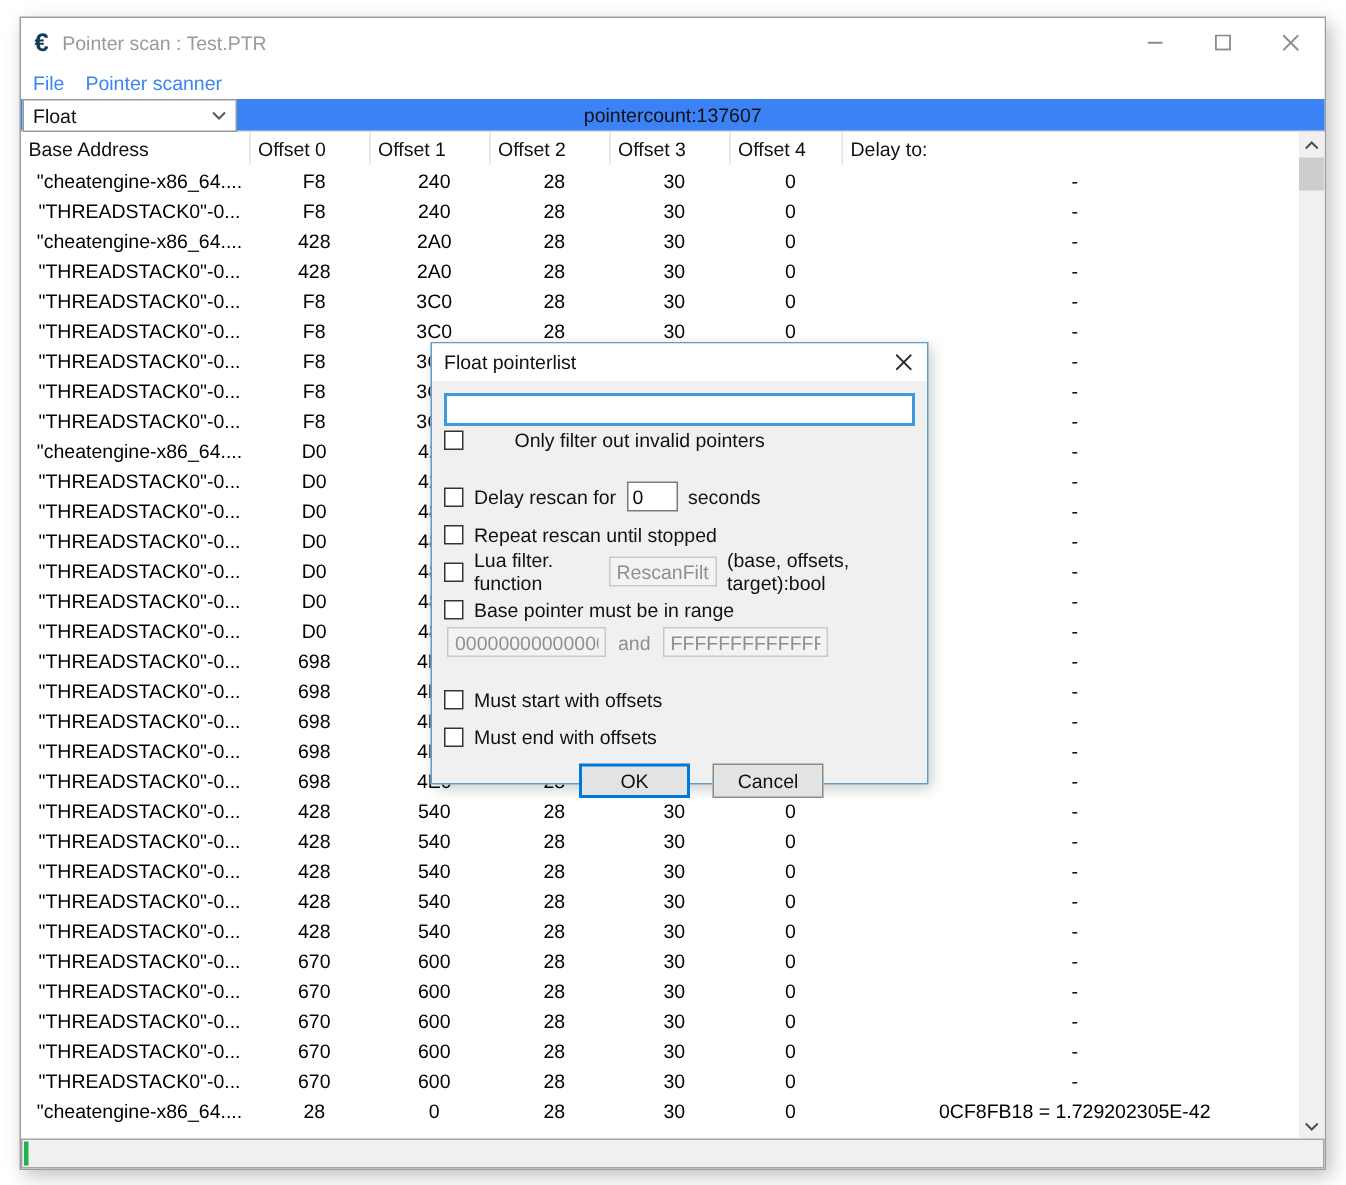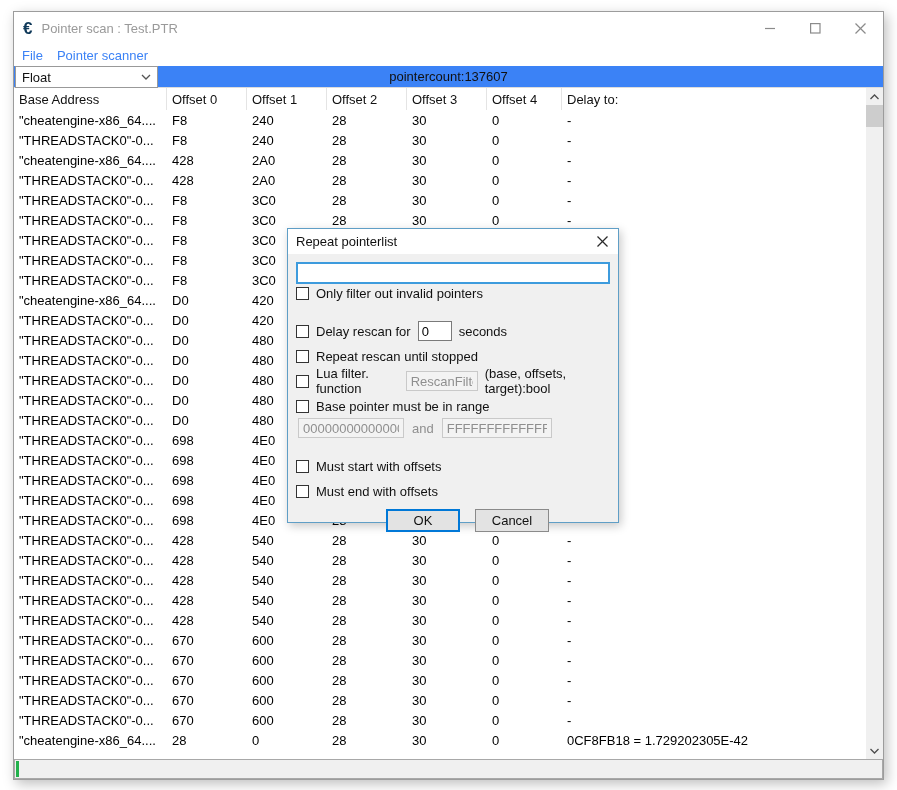--- a/index.html
+++ b/index.html
@@ -18,21 +18,21 @@
   .menubar { height:21px; flex:none; display:flex; align-items:center; padding-left:1px; font-size:13px; color:#3b82f6; background:#fff; }
   .menu-item { padding:2px 7px; cursor:default; }
 
   .toolbar { height:22px; flex:none; background:#3b82f6; position:relative; display:flex; align-items:center; border-bottom:1px solid #dcdcdc; }
   .combo { position:absolute; left:1px; top:0; width:143px; height:22px; background:#fff; border:1px solid #999;
            display:flex; align-items:center; padding:0 6px; font-size:13px; color:#111; }
   .combo svg { margin-left:auto; }
   .pcount { width:100%; text-align:center; font-size:13px; color:#111; }
 
   
-  .listview { flex:1; position:relative; background:#fff; overflow:hidden; }
+  .listview { flex:1; position:relative; background:#fff; overflow:hidden;text-align:center; }
   .lheader { height:22px; display:flex; align-items:stretch; font-size:13px; color:#111; margin-right:17px; }
   .hcell { display:flex; align-items:center; padding-left:5px; border-right:1px solid #e4e4e4; }
   .hcell.c6 { border-right:none; }
   .c0 { width:153px; flex:none; } .c1,.c2,.c3,.c4 { width:80px; flex:none; } .c5 { width:75px; flex:none; }
   .c6 { flex:1; }
   .lbody { margin-right:17px; }
   .trow { height:20px; display:flex; align-items:center; font-size:13px; color:#000; }
   .tcell { padding-left:5px; white-space:nowrap; overflow:hidden; }
 
   .scrollbar { position:absolute; top:0; right:0; bottom:0; width:17px; background:#f0f0f0; }
@@ -53,21 +53,21 @@
   .radio-row { display:flex; align-items:center; height:16px; }
   .radio { width:13px; height:13px; border:1px solid #2e2e2e; border-radius:50%; background:#fff; margin-right:5px; position:relative; flex:none; }
   .radio.checked::after { content:""; position:absolute; left:2px; top:2px; width:7px; height:7px; border-radius:50%; background:#141414; }
   .radio-gap { margin-left:12px; }
 
   .addr-input { width:100%; height:22px; margin-top:6px; border:2px solid #3d9bdd; outline:none; font-size:13px; padding:0 4px; font-family:inherit; background:#fff; }
 
   .cbrow { display:flex; align-items:center; height:16px; }
   .cbrow.tall { height:20px; }
   .checkbox { width:13px; height:13px; border:1px solid #333; background:#fff; margin-right:7px; flex:none; }
-  .mt1{margin-top:1px;} .mt4{margin-top:4px;} .mt6{margin-top:20px;} .mt7{margin-top:7px;} .mt9{margin-top:9px;}
+  .mt1{margin-top:1px;gap:27px;} .mt4{margin-top:4px;} .mt6{margin-top:20px;} .mt7{margin-top:7px;} .mt9{margin-top:9px;}
   .delay-input { width:34px; height:20px; border:1px solid #7a7a7a; margin:0 7px; padding:0 3px; font-size:13px; font-family:inherit; }
   .dis-input { height:20px; border:1px solid #c9c9c9; background:#f3f3f3; color:#8f8f8f; padding:0 4px; font-size:13px; font-family:inherit; }
   .lua-input { width:72px; margin:0 7px 0 5px; }
   .range-row { display:flex; align-items:center; height:20px; padding-left:2px; }
   .range-from { width:106px; } .range-to { width:110px; }
   .range-and { color:#8f8f8f; margin:0 8px; }
 
   .btnrow { display:flex; margin-top:10px; }
   .btn { height:23px; width:74px; background:#e3e3e3; font-size:13px; font-family:inherit; color:#111; cursor:default; }
   .btn-ok { margin-left:90px; border:2px solid #0078d7; }
@@ -432,21 +432,21 @@
     </div>
   </div>
 
   <div class="statusbar">
     <div class="progress-sliver"></div>
   </div>
 </div>
 
 <div class="dialog">
   <div class="dlg-title">
-    <span>Repeat pointerlist</span>
+    <span>Float pointerlist</span>
     <div class="dlg-close">
       <svg width="11" height="11" viewBox="0 0 11 11">
           <line x1="0.5" y1="0.5" x2="10.5" y2="10.5" stroke="#2b2b2b" stroke-width="1.2"></line>
           <line x1="10.5" y1="0.5" x2="0.5" y2="10.5" stroke="#2b2b2b" stroke-width="1.2"></line>
         </svg>
     </div>
   </div>
   <div class="dlg-body">
 
 

